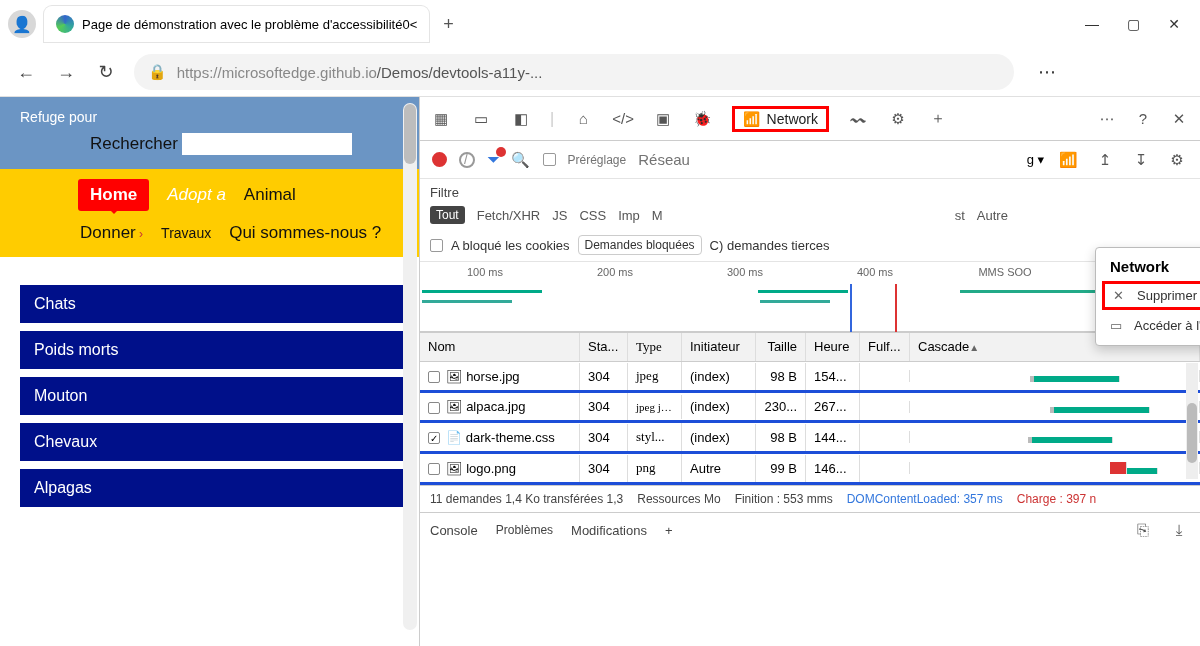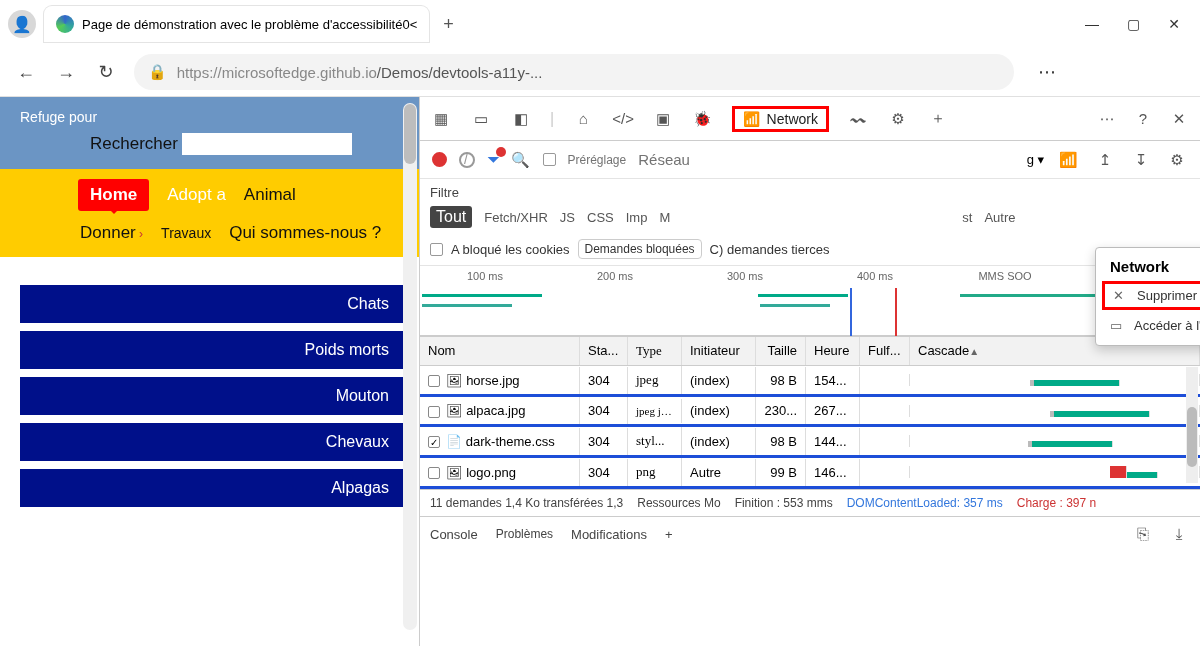--- a/index.html
+++ b/index.html
@@ -31,46 +31,46 @@
 .page-scroll-thumb { width:12px; height:60px; background:#bdbdbd; border-radius:6px; margin:1px; }
 .refuge-header { background:#6b95c4; color:#fff; padding:12px 0 14px 20px; font-size:14px; }
 .search-label { margin-top:8px; display:flex; align-items:center; }
 .search-label span { color:#111; font-size:17px; padding-left:70px;}
 .search-box { background:#fff; width:170px; height:22px; margin-left:4px; display:inline-block;}
 .nav-band { background:#fc0; padding:10px 0 14px 0; position:relative; }
 .nav-row { display:flex; align-items:center; gap:18px; padding-left:78px; font-size:17px; color:#111;}
 .nav-row2 { padding-left:80px; margin-top:12px;}
 .home-chip { background:#f00; color:#fff; padding:6px 12px; border-radius:3px; font-weight:600; position:relative;}
 .home-chip::after { content:""; position:absolute; bottom:-8px; left:50%; transform:translateX(-50%); border:5px solid transparent; border-top-color:#f00;}
-.nav-item { color:#fff; font-size:17px;}
+.nav-item { color:#fff; font-size:17px;font-style:italic;}
 .nav-dark { color:#111; }
 .nav-caret::after { content:" ›"; color:#c33; font-size:12px;}
 .cat-list { padding:28px 16px 0 20px; display:flex; flex-direction:column; gap:8px; }
-.cat-item { background:#00108a; color:#fff; padding:10px 14px; font-size:16px;text-align:right; }
+.cat-item { background:#00108a; color:#fff; padding:10px 14px; font-size:16px; }
 
 
 .dt-pane { flex:1; display:flex; flex-direction:column; position:relative; }
 .dt-tabs { height:44px; display:flex; align-items:center; padding:0 10px; gap:18px; border-bottom:1px solid #ccc; background:#fff; }
 .dt-icon { width:22px; height:22px; display:flex; align-items:center; justify-content:center; color:#555; font-size:15px; cursor:pointer;}
 .dt-right { margin-left:auto; display:flex; gap:14px; align-items:center;}
 .network-tab { border:3px solid #f00; padding:2px 8px; display:flex; align-items:center; gap:6px; font-size:14px; color:#222;}
 .dt-toolbar { height:38px; display:flex; align-items:center; gap:12px; padding:0 12px; border-bottom:1px solid #e4e4e4; }
 .rec-btn { width:15px; height:15px; border:2px solid #d33; border-radius:50%; background:#d33;}
 .clear-btn { width:16px; height:16px; border:2px solid #999; border-radius:50%; position:relative;}
 .clear-btn::after { content:"/"; position:absolute; top:-3px; left:3px; color:#999; font-size:14px;}
 .funnel { color:#37d; font-size:16px; position:relative;}
 .funnel .badge { position:absolute; top:-4px; right:-6px; width:10px; height:10px; background:#d33; border-radius:50%;}
 .toolbar-search { color:#666; font-size:15px;}
 .chk { width:13px; height:13px; border:1px solid #999; border-radius:2px;}
 .prer { font-size:12px; color:#737373;}
 
 .dt-filters { padding:6px 10px; font-size:12px; color:#333; border-bottom:1px solid #e4e4e4;}
 .filter-label { font-size:13px; color:#444; margin-bottom:6px;}
 .filter-chips { display:flex; gap:12px; align-items:center; font-size:13px; color:#555; flex-wrap:wrap;}
-.chip-active { background:#444; color:#fff; padding:2px 6px; border-radius:3px; font-size:16px;}
+.chip-active { background:#444; color:#fff; padding:2px 6px; border-radius:3px; font-size:12px;}
 .block-row { display:flex; align-items:center; gap:8px; margin-top:11px; font-size:13px; color:#333;}
 .block-chip { border:1px solid #ccc; padding:2px 6px; border-radius:4px; font-size:12px;}
 
 
 .ruler { height:70px; border-bottom:1px solid #ccc; position:relative; padding-top:4px;}
 .ruler-labels { display:flex; font-size:11px; color:#666; }
 .ruler-labels span { flex:1; text-align:center;}
 .ruler-track { position:relative; height:28px; margin-top:6px;}
 .rtbar { position:absolute; height:3px; top:6px; background:#0a8;}
 .rtbar2 { position:absolute; height:3px; top:16px; background:#3a9;}

